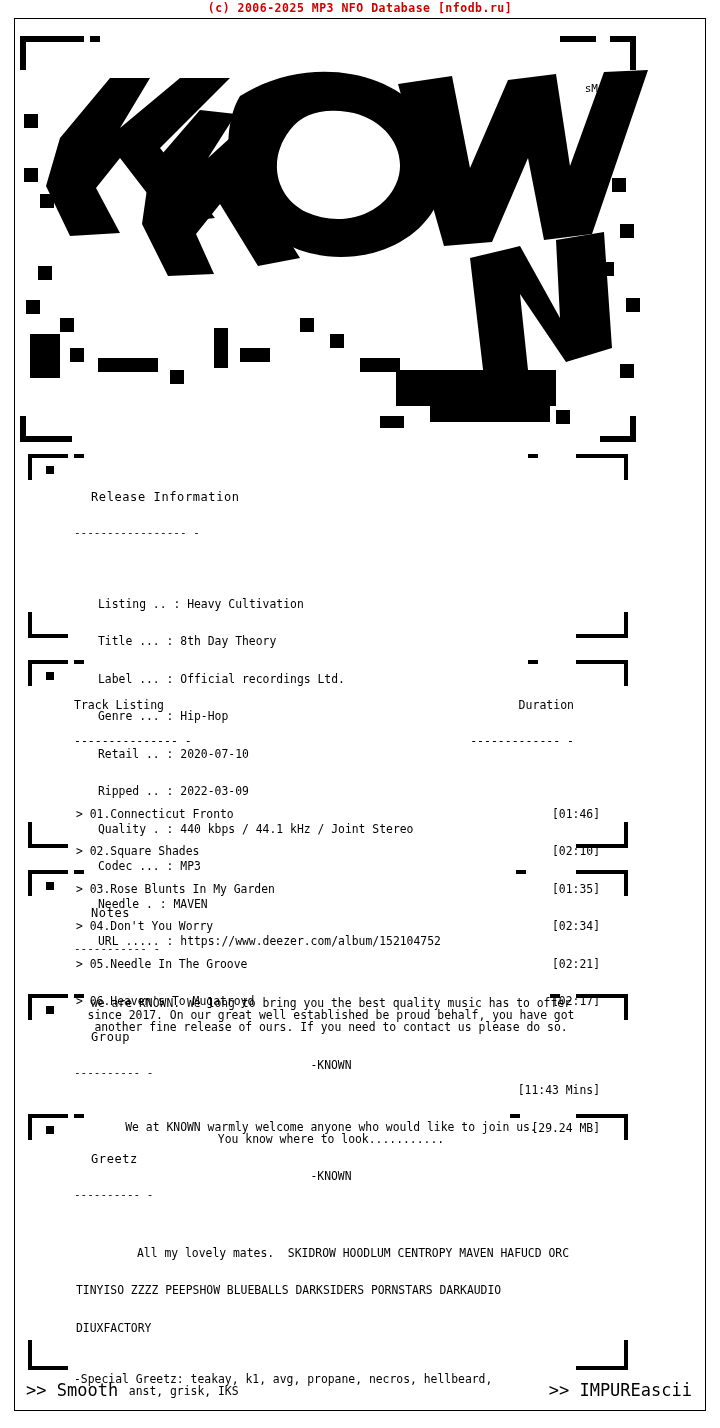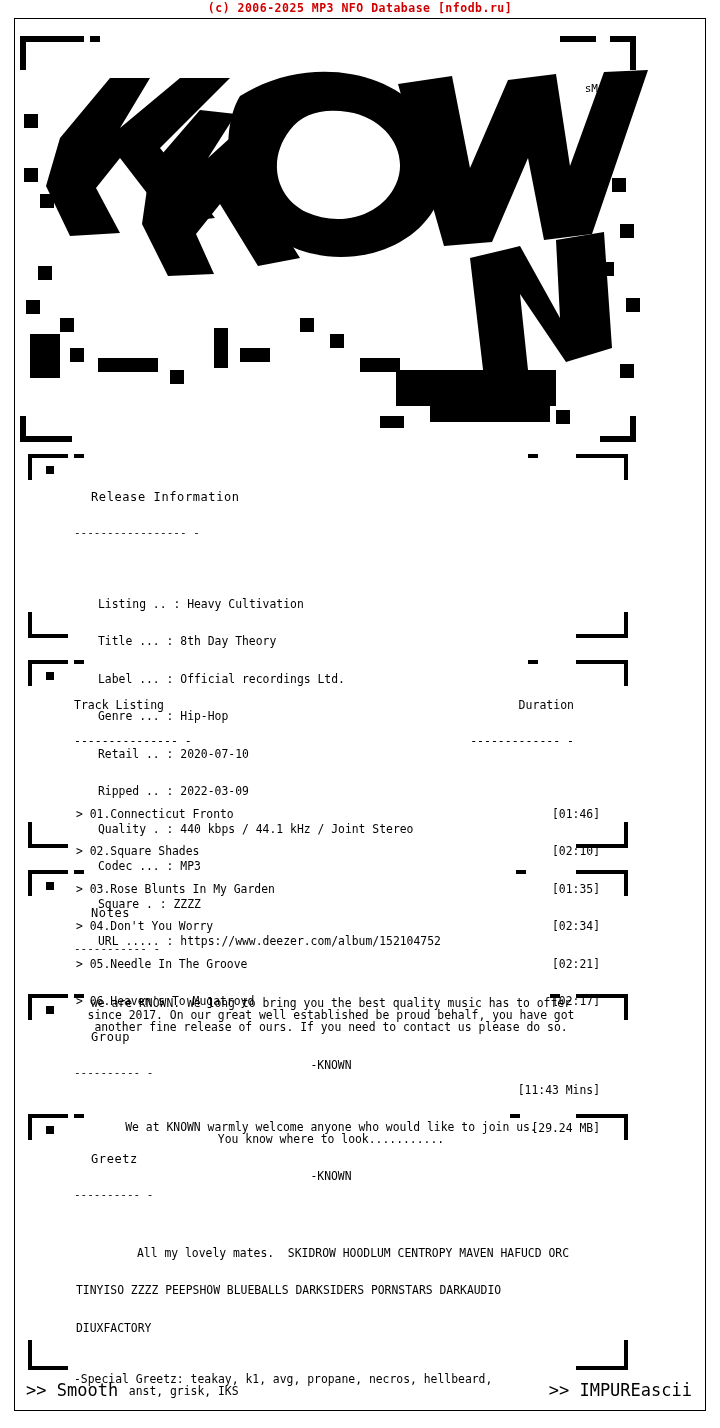--- a/index.html
+++ b/index.html
@@ -224,21 +224,21 @@
       <div class="sec-rule">----------------- -</div>
       <div class="info-table">
         <div class="info-row"><span>Listing .. :</span> <span>Heavy Cultivation</span></div>
         <div class="info-row"><span>Title ... :</span> <span>8th Day Theory</span></div>
         <div class="info-row"><span>Label ... :</span> <span>Official recordings Ltd.</span></div>
         <div class="info-row"><span>Genre ... :</span> <span>Hip-Hop</span></div>
         <div class="info-row"><span>Retail .. :</span> <span>2020-07-10</span></div>
         <div class="info-row"><span>Ripped .. :</span> <span>2022-03-09</span></div>
         <div class="info-row"><span>Quality . :</span> <span>440 kbps / 44.1 kHz / Joint Stereo</span></div>
         <div class="info-row"><span>Codec ... :</span> <span>MP3</span></div>
-        <div class="info-row"><span>Square . :</span> <span>ZZZZ</span></div>
+        <div class="info-row"><span>Needle . :</span> <span>MAVEN</span></div>
         <div class="info-row"><span>URL ..... :</span> <span>https://www.deezer.com/album/152104752</span></div>
       </div>
     </div>
   </div>
 
   <div class="box" style="top:658px; height:194px;">
     <svg width="616" height="194" viewBox="0 0 616 194" style="position:absolute;inset:0">
       <g fill="#000">
         <rect x="8" y="2" width="4" height="26"></rect>
         <rect x="8" y="2" width="40" height="4"></rect>

